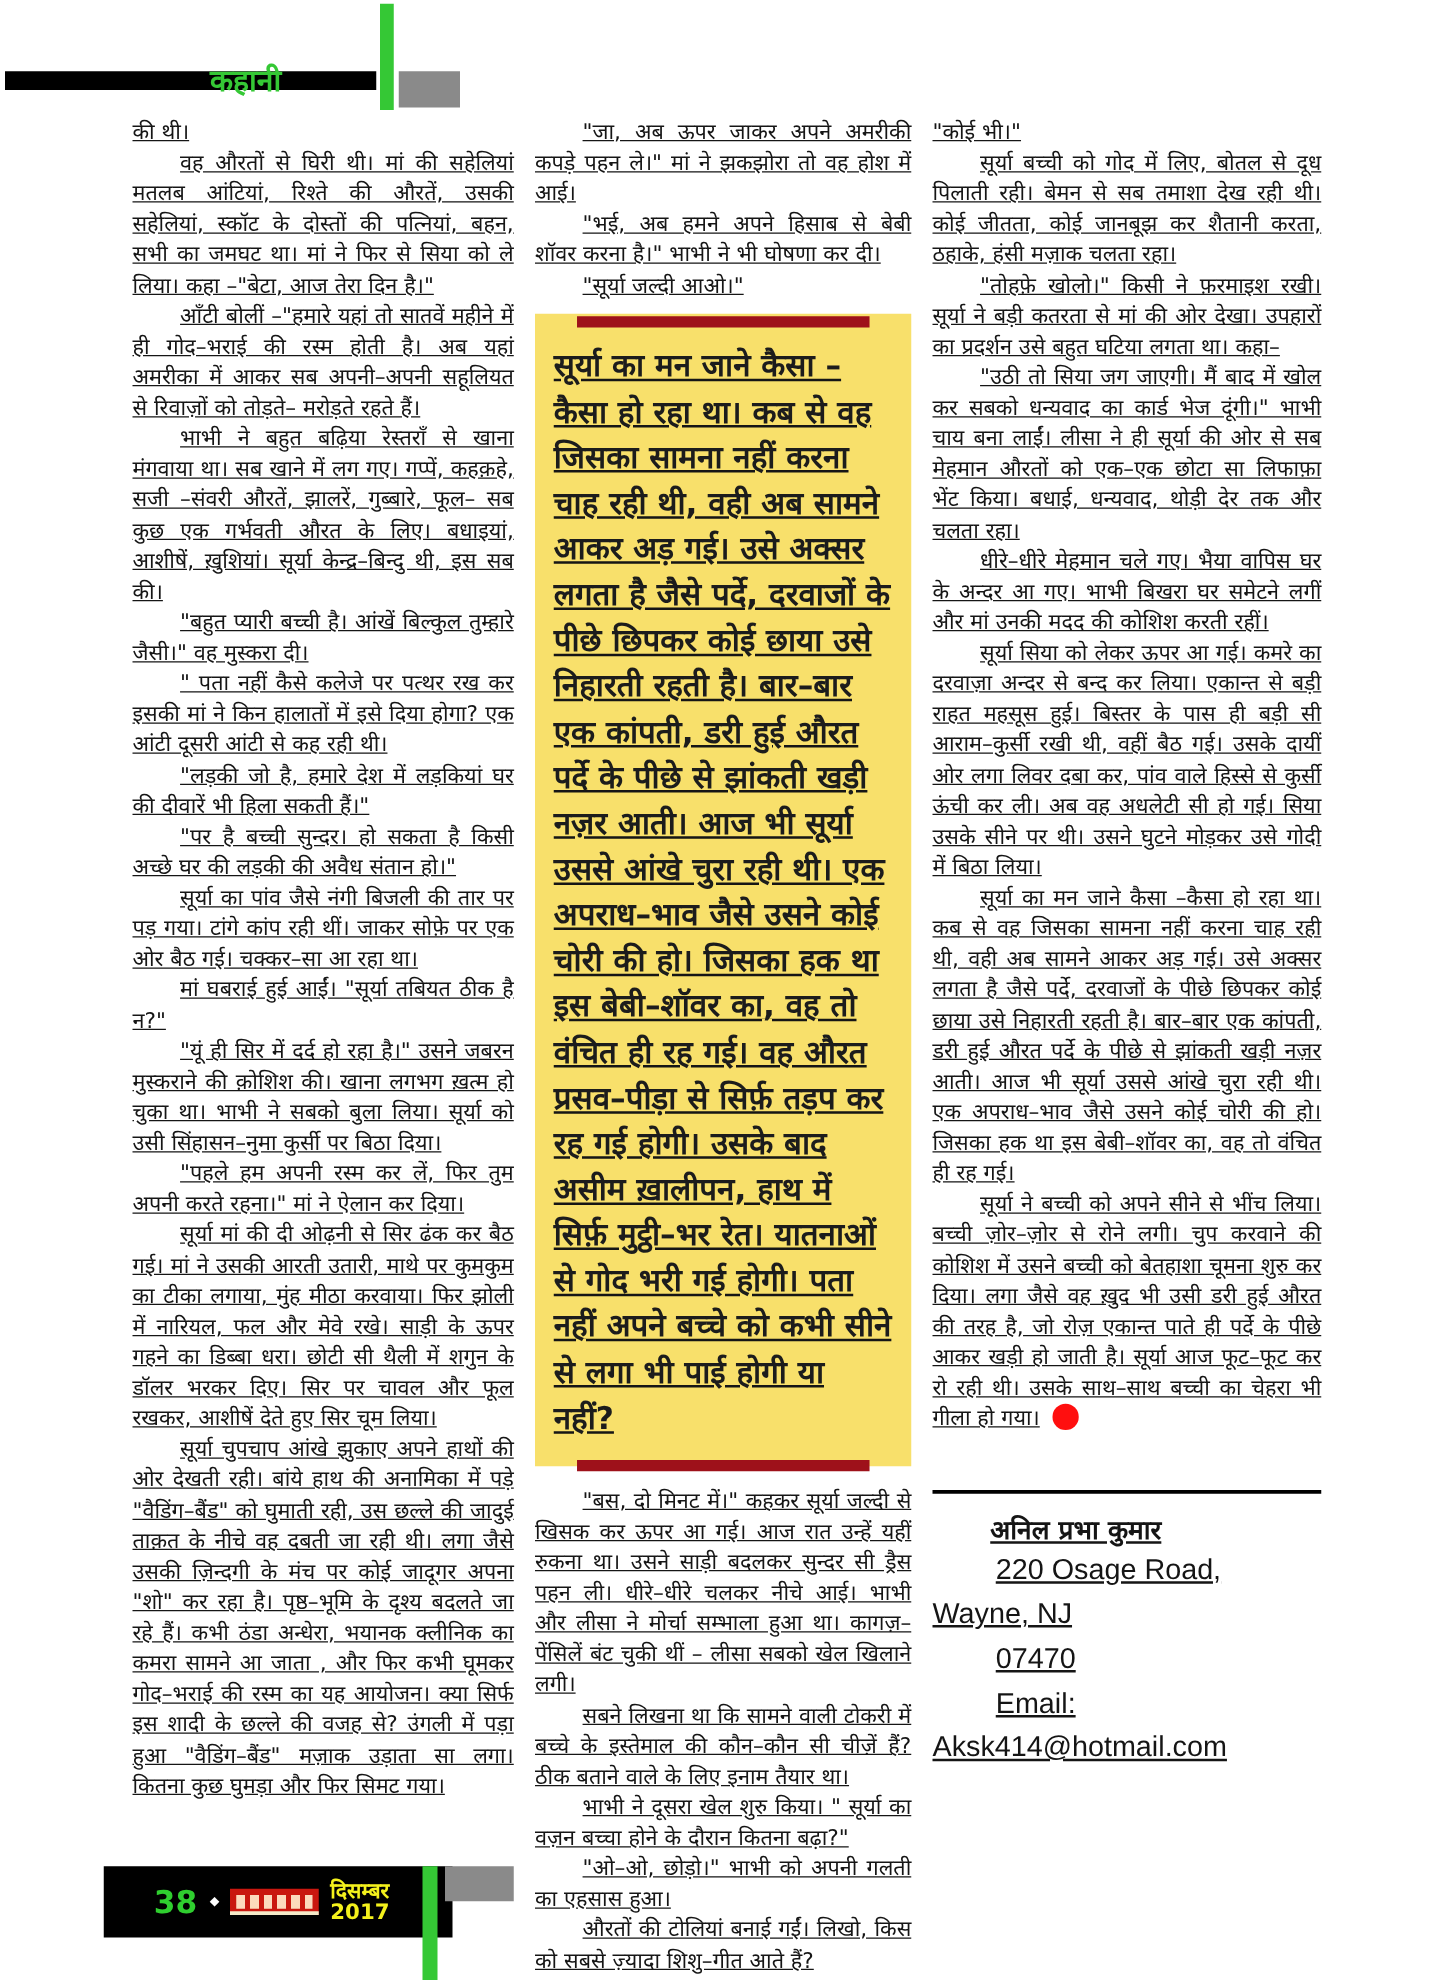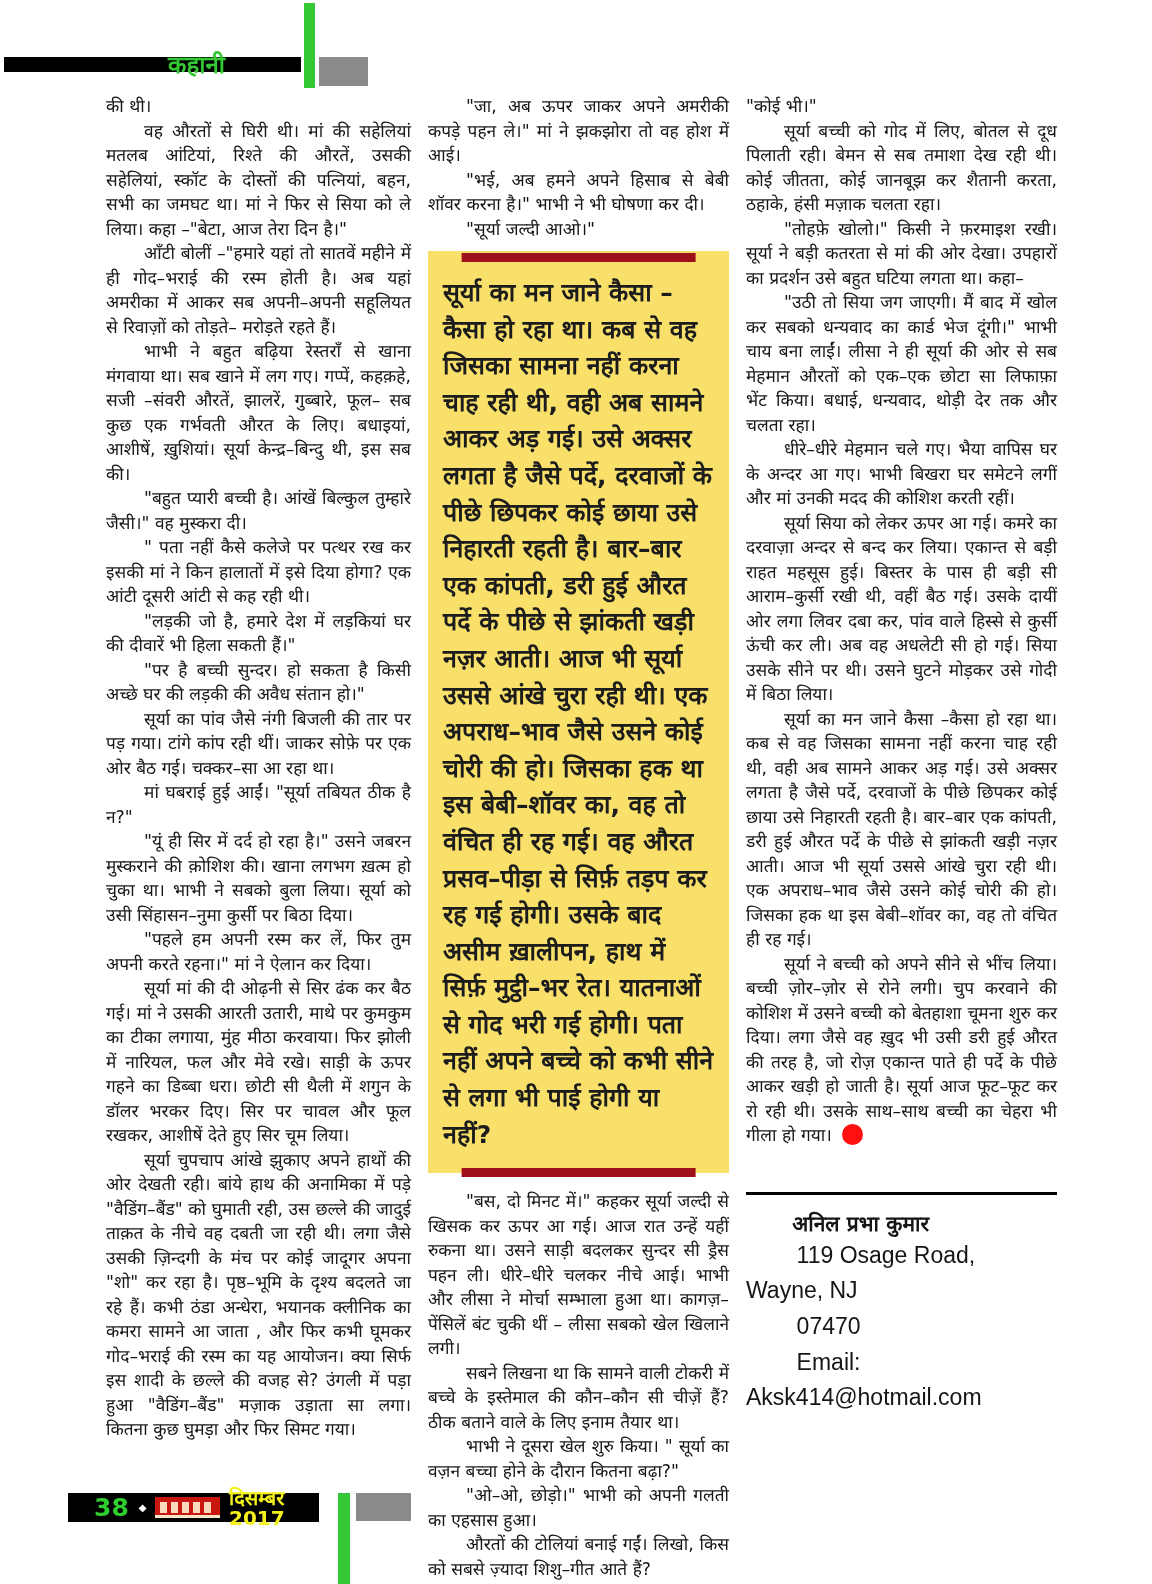--- a/index.html
+++ b/index.html
@@ -7,21 +7,21 @@
         font-family:"DejaVu Sans","Liberation Sans",sans-serif;color:#151515;}
 
   
   .hdr-bar{position:absolute;left:4px;top:57px;width:297px;height:15px;background:#000000;
            display:flex;align-items:center;justify-content:center;}
   .hdr-label{color:#35c835;font-size:24px;font-weight:bold;padding-left:88px;line-height:1;}
   .stripe-green-top{position:absolute;left:304px;top:3px;width:11px;height:85px;background:#35c835;}
   .gray-box-top{position:absolute;left:319px;top:57px;width:49px;height:29px;background:#8a8a8a;}
 
   
-  .col{position:absolute;top:94px;font-size:17.3px;line-height:24.5px;text-align:justify;}
+  .col{position:absolute;top:94px;font-size:17.3px;line-height:24.5px;text-align:justify;text-decoration:underline;}
   #col1{left:106px;width:305px;}
   #col2{left:428px;width:301px;}
   #col3{left:746px;width:311px;}
   .col p{margin:0;text-indent:2.2em;}
   .col p.noindent{text-indent:0;}
 
   
   .pullquote{position:relative;background:#f8e06b;margin:10px 0 16px 0;
              padding:24px 15px 20px 15px;text-align:left;}
   .pullquote:before,.pullquote:after{content:"";position:absolute;left:50%;
@@ -35,29 +35,29 @@
   .end-dot{display:inline-block;width:21px;height:21px;border-radius:50%;
            background:#ff0f0f;vertical-align:-4px;margin-left:10px;}
 
   
   .author-divider{border:none;border-top:3px solid #000;margin:44px 0 16px 0;width:100%;}
   .author-name{font-size:21px;font-weight:bold;line-height:1.3;margin:0 0 6px 0;text-indent:0;}
   .author-line{font-size:23px;line-height:1.55;margin:0;text-indent:0;text-align:left;
                font-family:"Liberation Sans","DejaVu Sans",sans-serif;}
 
   
-  .ftr-bar{position:absolute;left:68px;top:1493px;width:251px;height:29px;background:#000000;
-           display:flex;align-items:center;padding:0;}
+  .ftr-bar{position:absolute;left:83px;top:1493px;width:251px;height:29px;background:#000000;
+           display:flex;align-items:center;padding:14px;}
   .ftr-page{color:#2fce2f;font-size:25px;font-weight:bold;margin-left:26px;line-height:1;}
   .ftr-diamond{color:#ffffff;font-size:10px;margin:0 8px 0 10px;line-height:1;}
   .ftr-logo{position:relative;width:86px;height:21px;background:#c9170f;
             border-bottom:3px solid #f3e9c8;box-sizing:border-box;}
   .ftr-logo .logo-marks{position:absolute;left:5px;right:5px;top:5px;height:11px;
             background:repeating-linear-gradient(90deg,rgba(255,228,198,.95) 0 7px,rgba(201,23,15,0) 7px 11px);}
-  .ftr-date{color:#f4f11c;font-size:20px;font-weight:bold;margin-left:9px;line-height:1;}
+  .ftr-date{color:#f4f11c;font-size:17px;font-weight:bold;margin-left:9px;line-height:1;}
   .stripe-green-bottom{position:absolute;left:338px;top:1493px;width:12px;height:91px;background:#35c835;}
   .gray-box-bottom{position:absolute;left:356px;top:1493px;width:55px;height:28px;background:#8a8a8a;}
 </style>
 </head>
 <body>
 
 <div id="page">
 
   <div class="hdr-bar">
     <span class="hdr-label">कहानी</span>
@@ -104,21 +104,21 @@
     <p>सूर्या बच्ची को गोद में लिए, बोतल से दूध पिलाती रही। बेमन से सब तमाशा देख रही थी। कोई जीतता, कोई जानबूझ कर शैतानी करता, ठहाके, हंसी मज़ाक चलता रहा।</p>
     <p>"तोहफ़े खोलो।" किसी ने फ़रमाइश रखी। सूर्या ने बड़ी कतरता से मां की ओर देखा। उपहारों का प्रदर्शन उसे बहुत घटिया लगता था। कहा–</p>
     <p>"उठी तो सिया जग जाएगी। मैं बाद में खोल कर सबको धन्यवाद का कार्ड भेज दूंगी।" भाभी चाय बना लाईं। लीसा ने ही सूर्या की ओर से सब मेहमान औरतों को एक–एक छोटा सा लिफाफ़ा भेंट किया। बधाई, धन्यवाद, थोड़ी देर तक और चलता रहा।</p>
     <p>धीरे–धीरे मेहमान चले गए। भैया वापिस घर के अन्दर आ गए। भाभी बिखरा घर समेटने लगीं और मां उनकी मदद की कोशिश करती रहीं।</p>
     <p>सूर्या सिया को लेकर ऊपर आ गई। कमरे का दरवाज़ा अन्दर से बन्द कर लिया। एकान्त से बड़ी राहत महसूस हुई। बिस्तर के पास ही बड़ी सी आराम–कुर्सी रखी थी, वहीं बैठ गई। उसके दायीं ओर लगा लिवर दबा कर, पांव वाले हिस्से से कुर्सी ऊंची कर ली। अब वह अधलेटी सी हो गई। सिया उसके सीने पर थी। उसने घुटने मोड़कर उसे गोदी में बिठा लिया।</p>
     <p>सूर्या का मन जाने कैसा –कैसा हो रहा था। कब से वह जिसका सामना नहीं करना चाह रही थी, वही अब सामने आकर अड़ गई। उसे अक्सर लगता है जैसे पर्दे, दरवाजों के पीछे छिपकर कोई छाया उसे निहारती रहती है। बार–बार एक कांपती, डरी हुई औरत पर्दे के पीछे से झांकती खड़ी नज़र आती। आज भी सूर्या उससे आंखे चुरा रही थी। एक अपराध–भाव जैसे उसने कोई चोरी की हो। जिसका हक था इस बेबी–शॉवर का, वह तो वंचित ही रह गई।</p>
     <p><span>सूर्या ने बच्ची को अपने सीने से भींच लिया। बच्ची ज़ोर–ज़ोर से रोने लगी। चुप करवाने की कोशिश में उसने बच्ची को बेतहाशा चूमना शुरु कर दिया। लगा जैसे वह ख़ुद भी उसी डरी हुई औरत की तरह है, जो रोज़ एकान्त पाते ही पर्दे के पीछे आकर खड़ी हो जाती है। सूर्या आज फूट–फूट कर रो रही थी। उसके साथ–साथ बच्ची का चेहरा भी गीला हो गया।</span><span class="end-dot"></span></p>
 
     <hr class="author-divider">
     <p class="author-name">अनिल प्रभा कुमार</p>
-    <p class="author-line">119 Osage Road, Wayne, NJ</p>
+    <p class="author-line">220 Osage Road, Wayne, NJ</p>
     <p class="author-line">07470</p>
     <p class="author-line">Email: Aksk414@hotmail.com</p>
   </div>
 
   <div class="ftr-bar">
     <span class="ftr-page">38</span>
     <span class="ftr-diamond">◆</span>
     <span class="ftr-logo">
         <span class="logo-marks"></span>
       </span>

